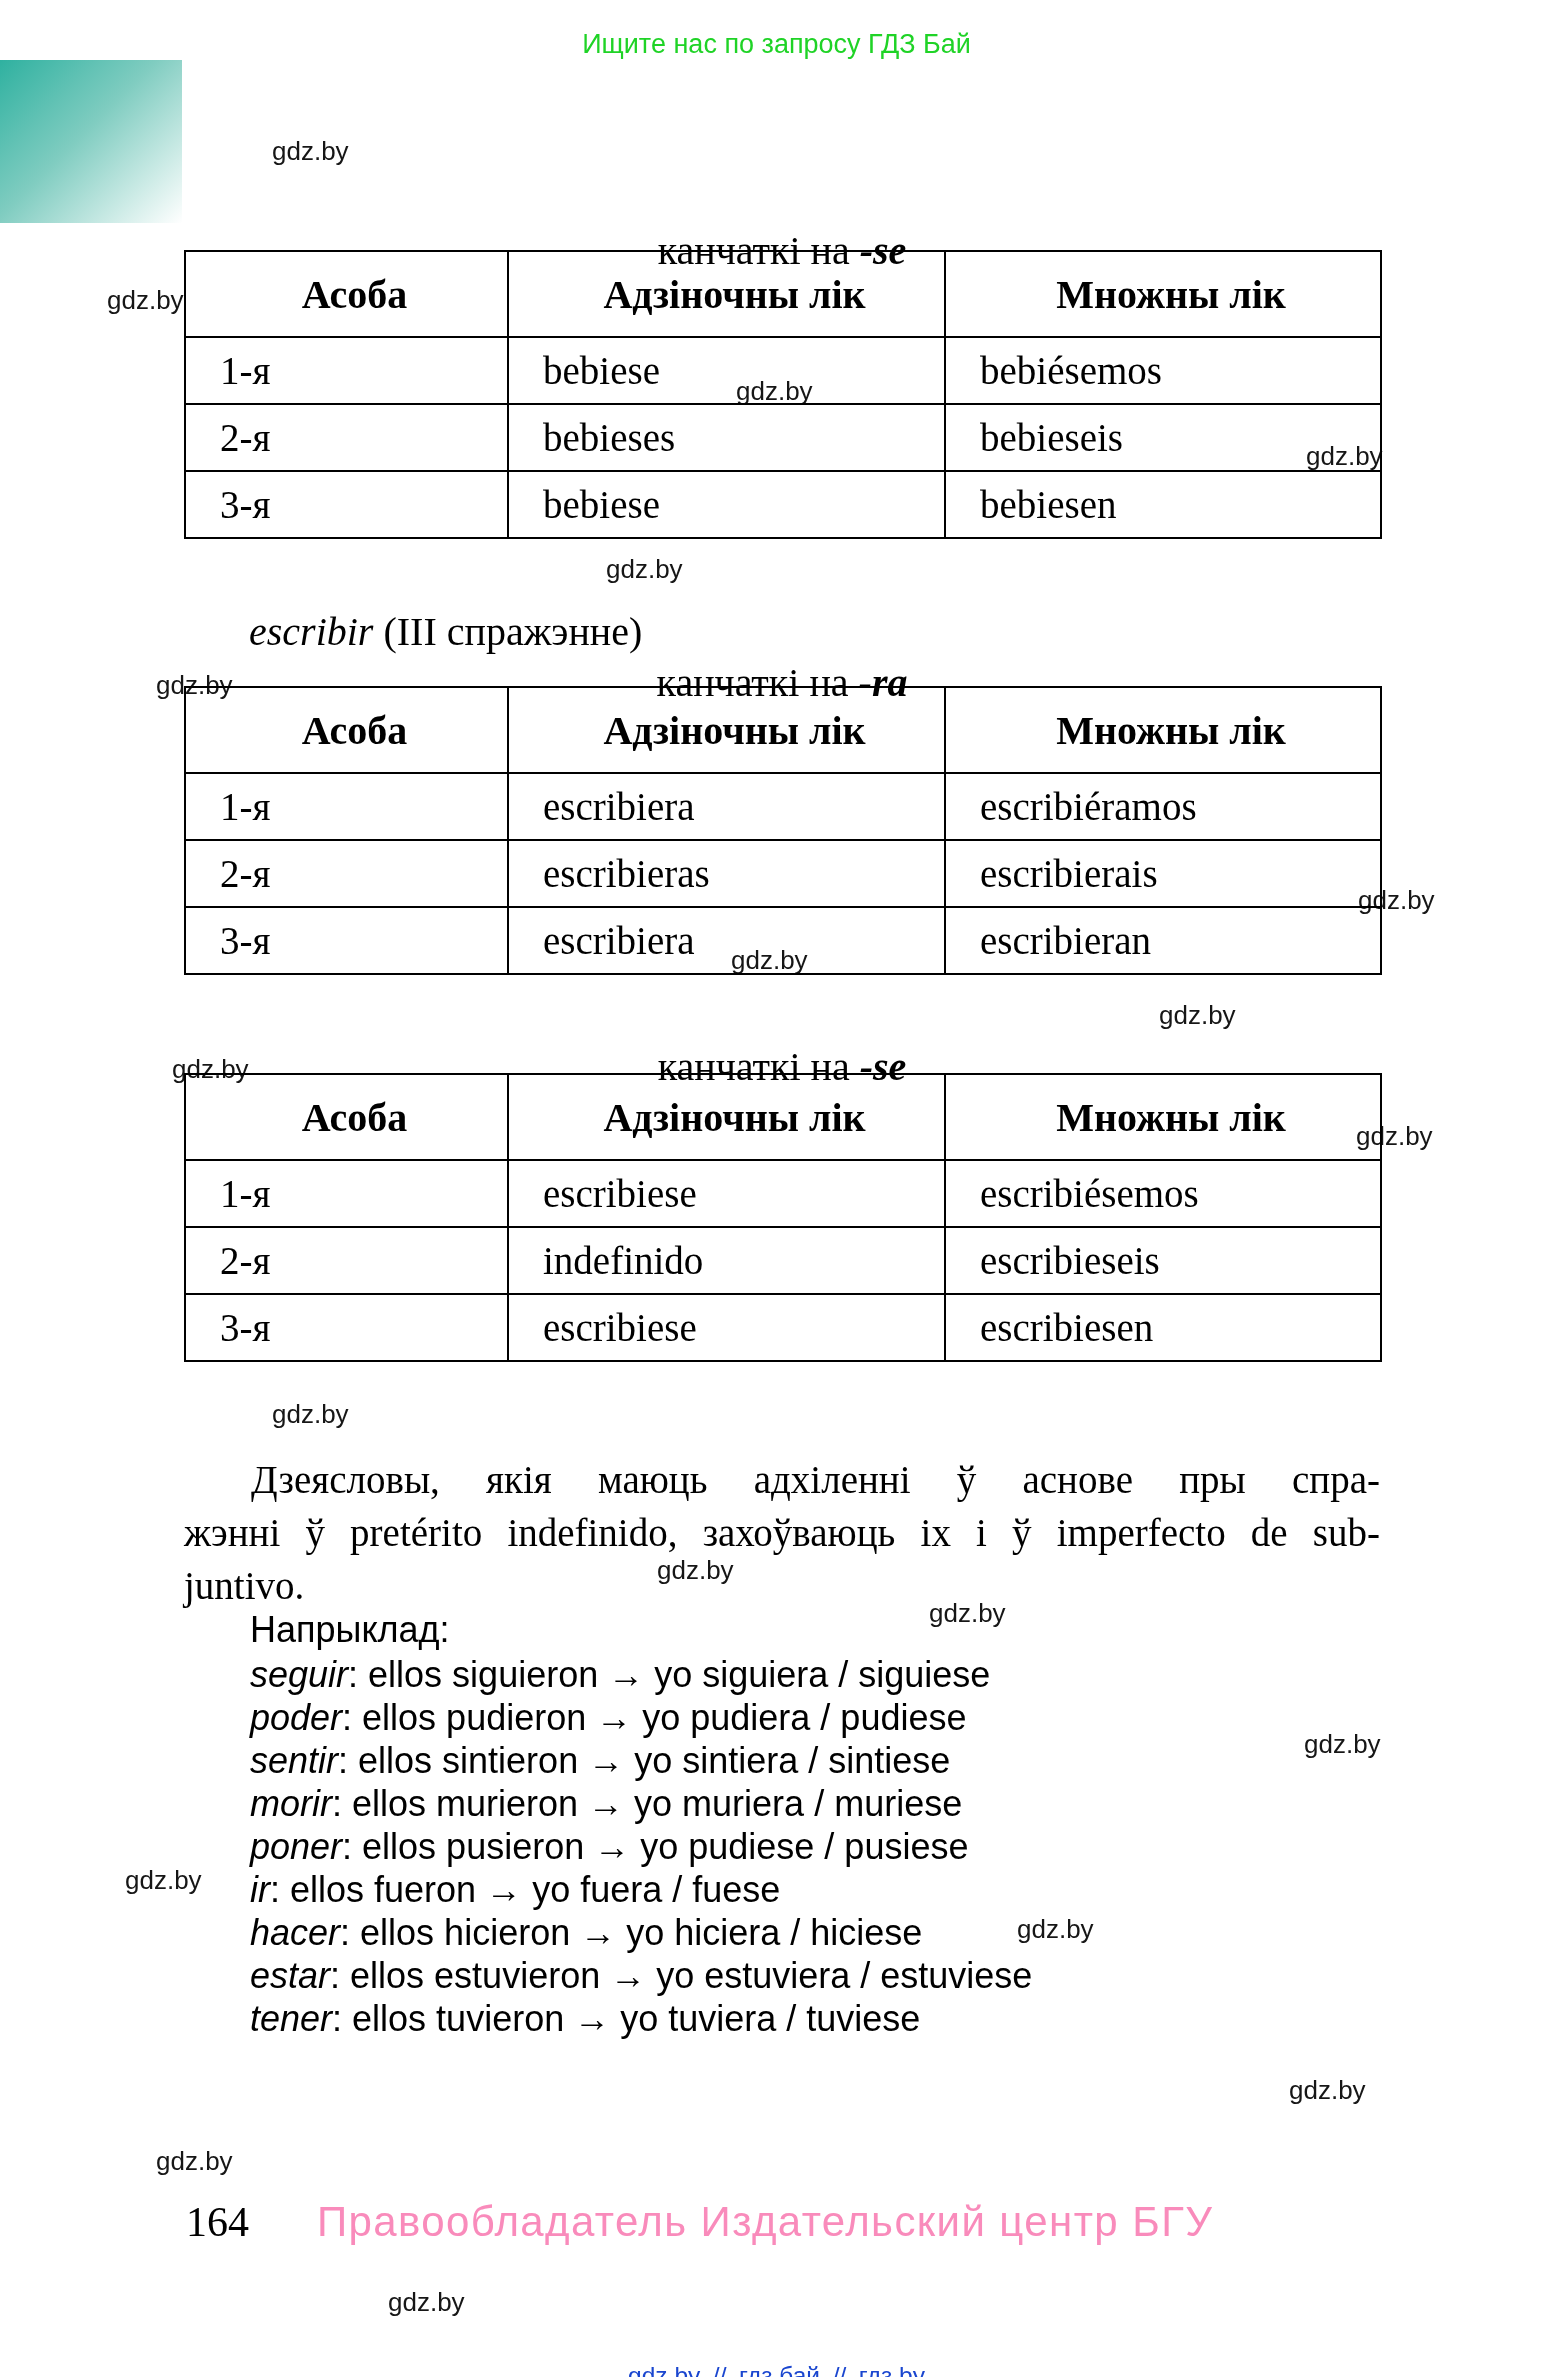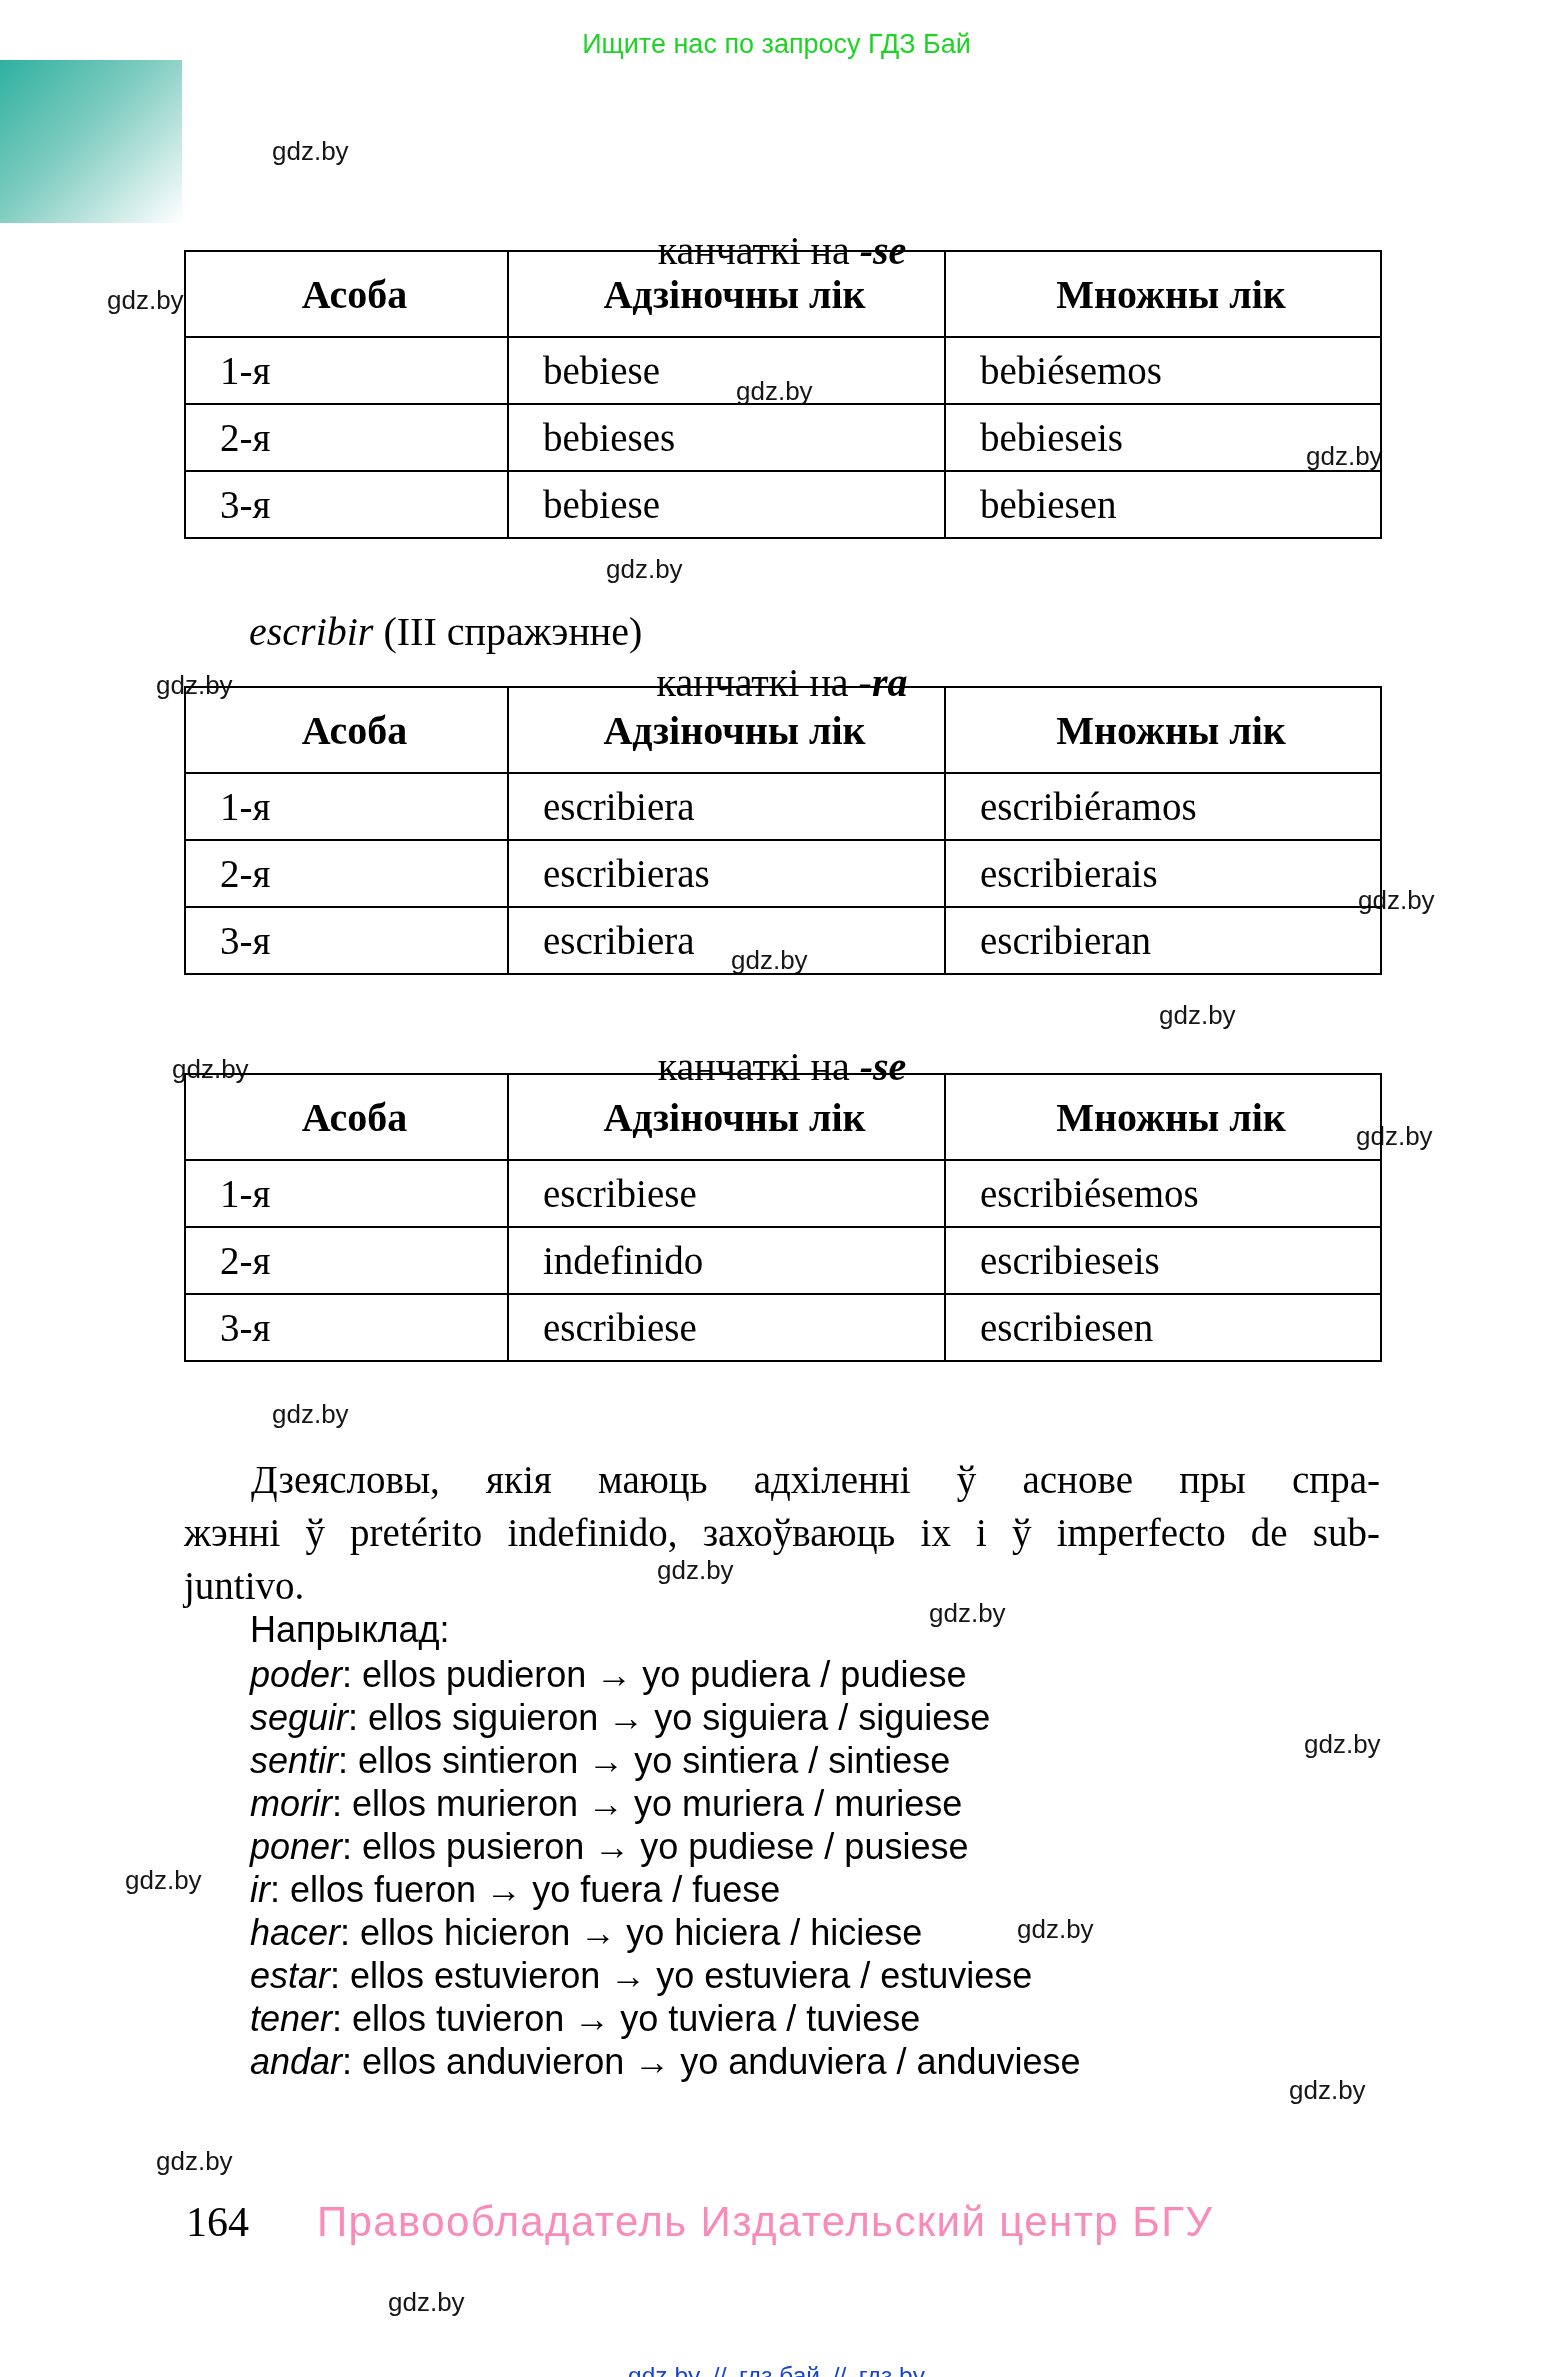--- a/index.html
+++ b/index.html
@@ -237,30 +237,29 @@
   </table>
 
 <div class="abs para" style="top:1429px">
   <div class="p-line p-just p-indent">Дзеясловы, якія маюць адхіленні ў аснове пры спра-</div>
   <div class="p-line p-just">жэнні ў pretérito indefinido, захоўваюць іх і ў imperfecto de sub-</div>
   <div class="p-line">juntivo.</div>
 </div>
 
 <div class="abs ex-label" style="top:1585px">Напрыклад:</div>
 <div class="abs ex-list">
+  <div class="ex-line"><span class="it">seguir</span><span>: ellos siguieron → yo siguiera / siguiese</span></div>
   <div class="ex-line"><span class="it">poder</span><span>: ellos pudieron → yo pudiera / pudiese</span></div>
-  <div class="ex-line"><span class="it">seguir</span><span>: ellos siguieron → yo siguiera / siguiese</span></div>
   <div class="ex-line"><span class="it">sentir</span><span>: ellos sintieron → yo sintiera / sintiese</span></div>
   <div class="ex-line"><span class="it">morir</span><span>: ellos murieron → yo muriera / muriese</span></div>
   <div class="ex-line"><span class="it">poner</span><span>: ellos pusieron → yo pudiese / pusiese</span></div>
   <div class="ex-line"><span class="it">ir</span><span>: ellos fueron → yo fuera / fuese</span></div>
   <div class="ex-line"><span class="it">hacer</span><span>: ellos hicieron → yo hiciera / hiciese</span></div>
   <div class="ex-line"><span class="it">estar</span><span>: ellos estuvieron → yo estuviera / estuviese</span></div>
   <div class="ex-line"><span class="it">tener</span><span>: ellos tuvieron → yo tuviera / tuviese</span></div>
-  <div class="ex-line"><span class="it">andar</span><span>: ellos anduvieron → yo anduviera / anduviese</span></div>
 </div>
 
 <div class="abs page-num">164</div>
 <div class="abs copyright">Правообладатель Издательский центр БГУ</div>
 <div class="abs footer-links">
   <a href="#">gdz by</a><span class="sep">//</span><a href="#">гдз бай</a><span class="sep">//</span><a href="#">гдз by</a>
 </div>
 
 
 </body></html>

